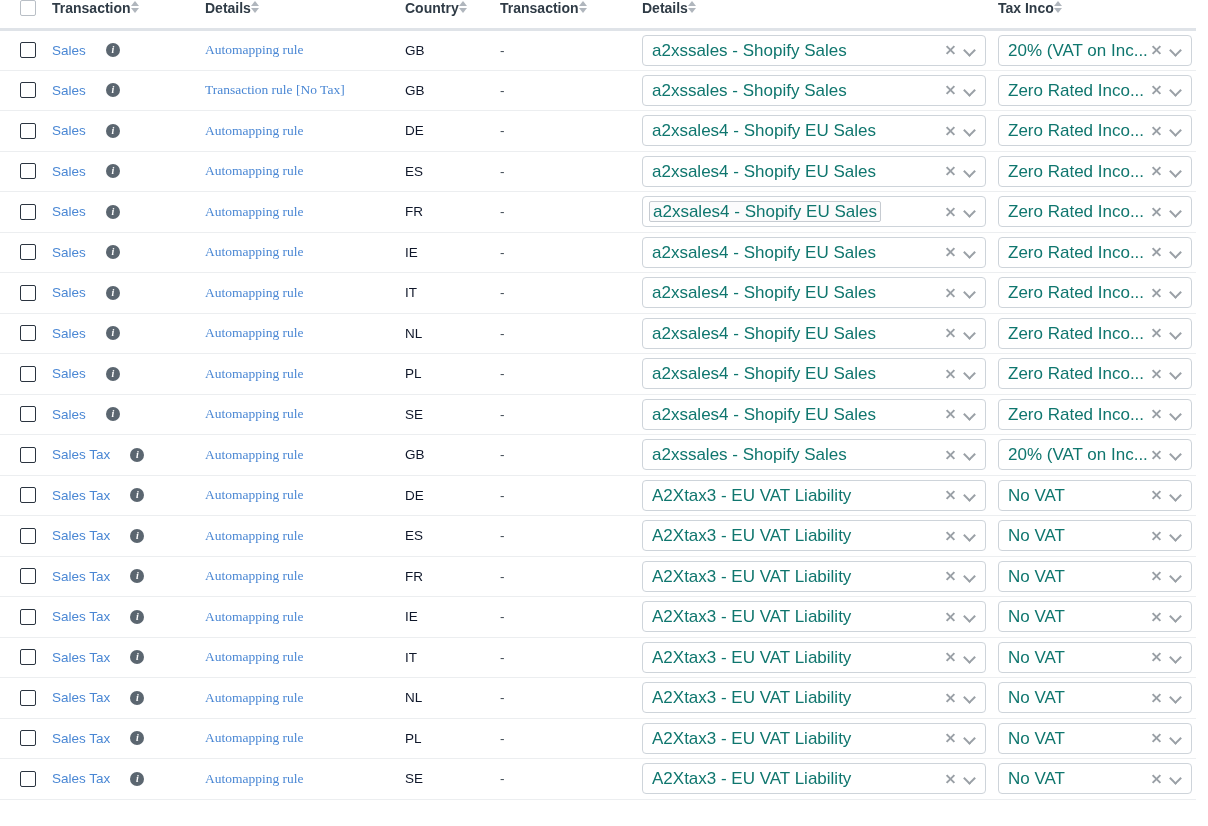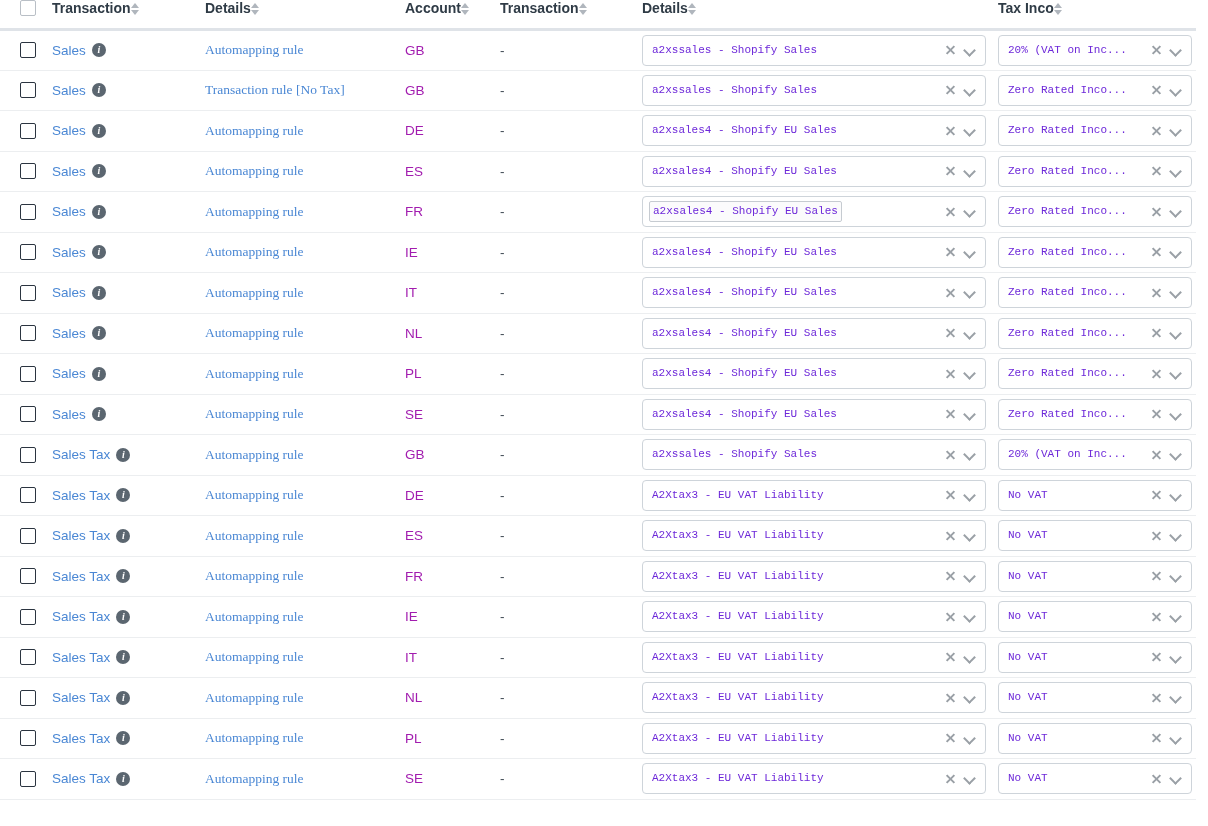--- a/index.html
+++ b/index.html
@@ -45,21 +45,21 @@
     text-align: left;
     vertical-align: bottom;
     font-size: 14px;
     font-weight: bold;
     color: #2f3b46;
     border-bottom: 3px solid #dfe3e8;
     white-space: nowrap;
   }
   thead th .th-inner {
     display: inline-flex;
-    align-items: flex-end;
+    align-items: flex-start;
   }
   thead th.th-check { padding-left: 20px; }
 
   .sort-icon {
     display: inline-block;
     width: 9px;
     height: 14px;
     position: relative;
     flex: none;
   }
@@ -115,41 +115,41 @@
   
   .link {
     color: #4a87d4;
     text-decoration: none;
     font-size: 13.5px;
     cursor: pointer;
   }
   .trans-cell {
     display: inline-flex;
     align-items: center;
-    gap: 6px;
+    gap: 20px;
   }
 
   .info-icon {
     width: 14px;
     height: 14px;
     border-radius: 50%;
     background: #5b6670;
     color: #ffffff;
     font-size: 10px;
     font-weight: bold;
     font-family: "Liberation Serif", serif;
     line-height: 14px;
     text-align: center;
     display: inline-block;
     flex: none;
     cursor: pointer;
     font-style: italic;
   }
 
-  .plain { color: #a21caf; font-size: 13.5px; }
+  .plain { color: #0f172a; font-size: 13.5px; }
   .dash  { color: #3d4852; font-size: 13.5px; }
 
   
   td.td-acct { padding-right: 10px; }
   td.td-tax  { padding-right: 0; }
 
   .select-ctl {
     height: 31px;
     border: 1px solid #ced4da;
     border-radius: 4px;
@@ -159,27 +159,26 @@
     box-sizing: border-box;
     cursor: pointer;
     overflow: hidden;
   }
   .select-acct { width: 344px; }
   .select-tax  { width: 194px; }
 
   .select-value {
     flex: 1 1 auto;
     padding-left: 9px;
-    font-size: 11px;
-    color: #6d28d9;
+    font-size: 17px;
+    color: #0f766e;
     white-space: nowrap;
     overflow: hidden;
     text-overflow: clip;
     line-height: 29px;
-    font-family: Liberation Mono, monospace;
   }
   .select-value .focus-box {
     display: inline-block;
     border: 1px solid #c6cbd1;
     border-radius: 2px;
     background: #fbfbfc;
     padding: 0 3px;
     margin-left: -3px;
     line-height: 19px;
   }
@@ -256,21 +255,21 @@
           </span>
         </th>
         <th>
           <span class="th-inner">
             <span>Details</span>
             <span class="sort-icon"></span>
           </span>
         </th>
         <th>
           <span class="th-inner">
-            <span>Account</span>
+            <span>Country</span>
             <span class="sort-icon"></span>
           </span>
         </th>
         <th>
           <span class="th-inner">
             <span>Transaction</span>
             <span class="sort-icon"></span>
           </span>
         </th>
         <th>

